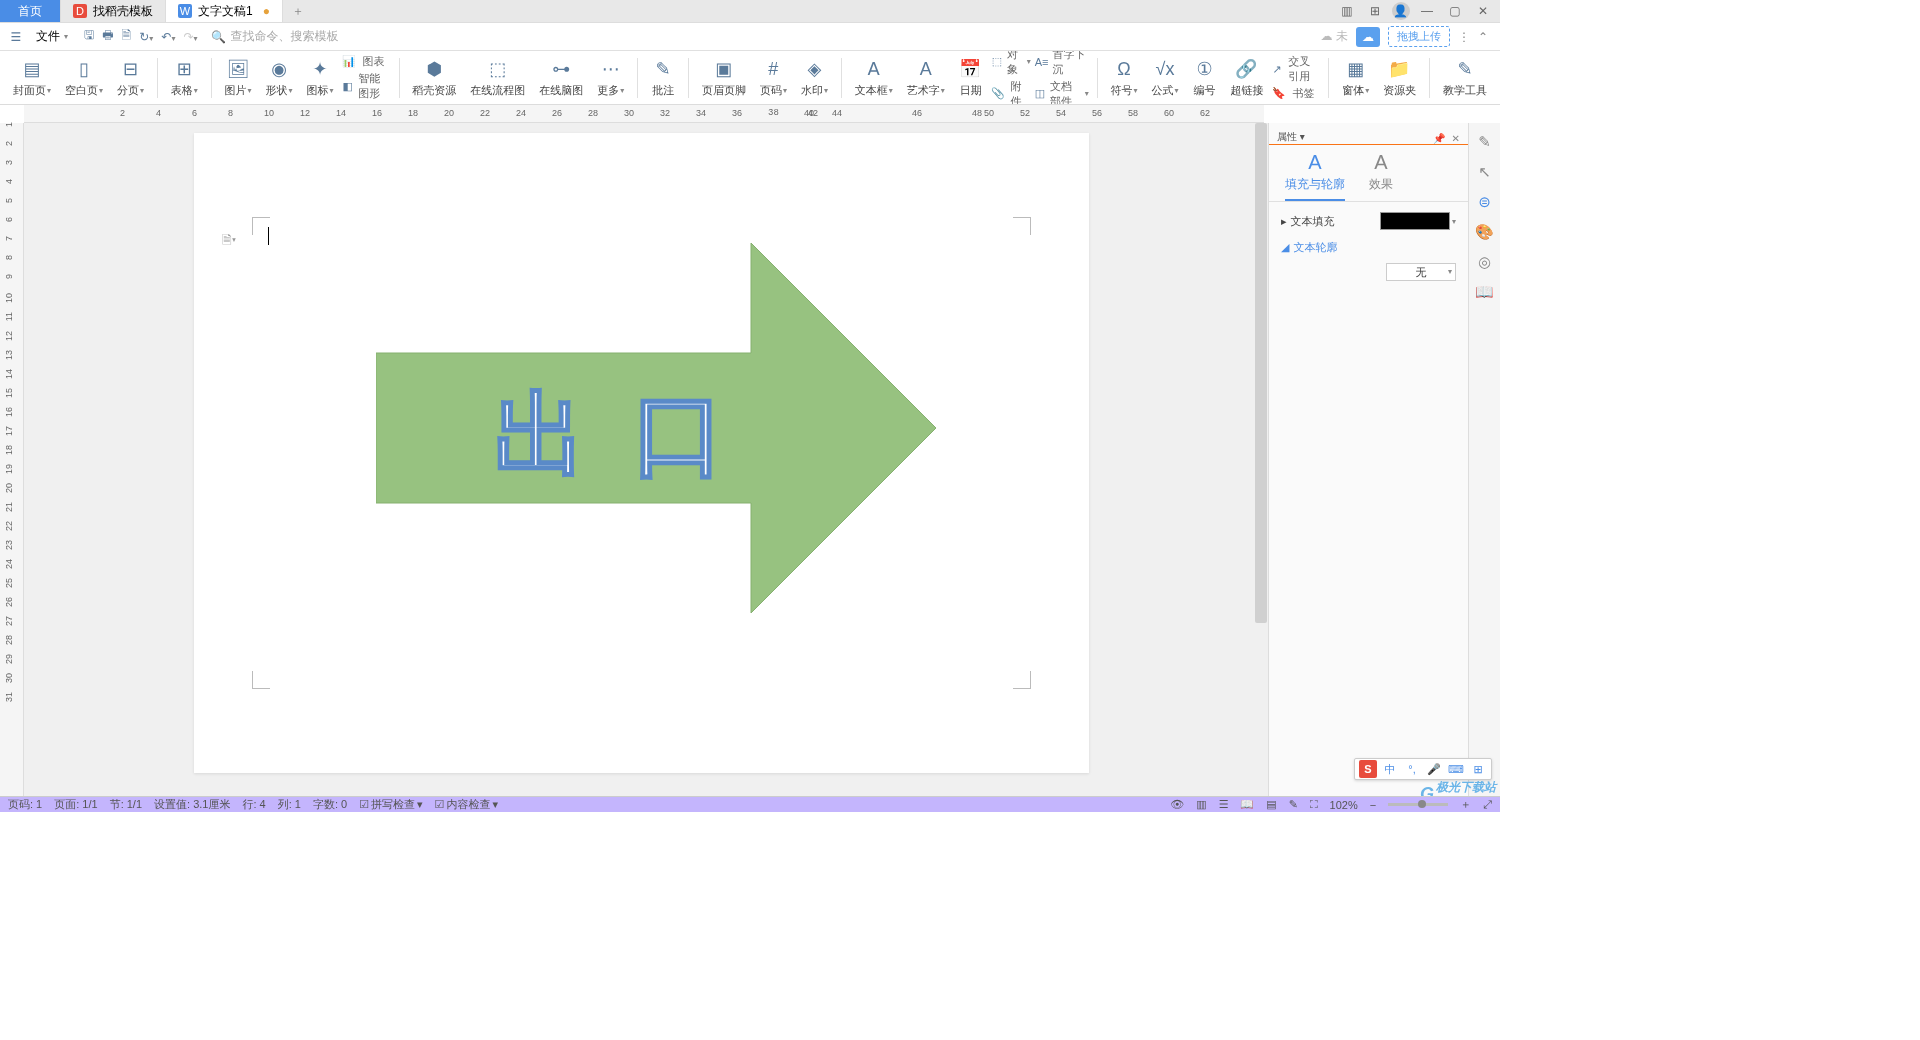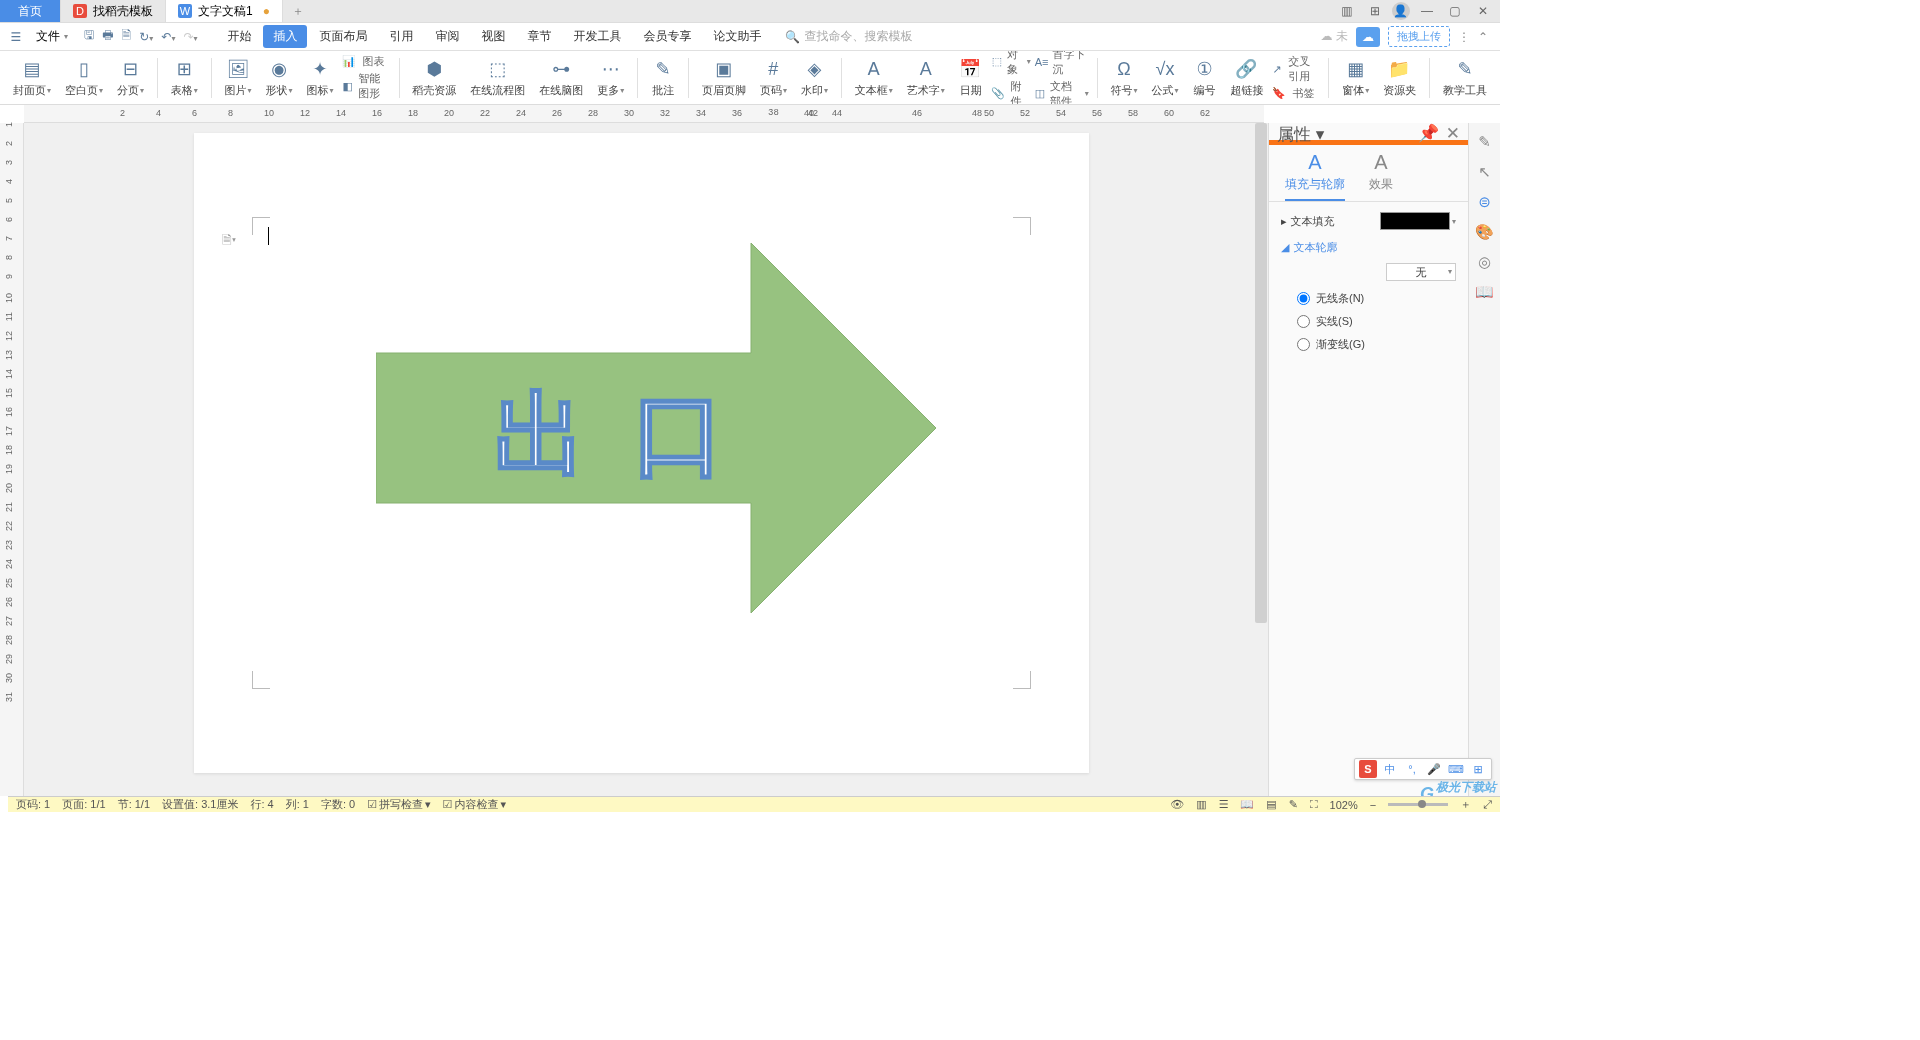--- a/index.html
+++ b/index.html
@@ -59,21 +59,21 @@
 .pc-tr { top: 84px; right: 58px; border-top-width: 1px; border-right-width: 1px; }
 .pc-bl { bottom: 84px; left: 58px; border-bottom-width: 1px; border-left-width: 1px; }
 .pc-br { bottom: 84px; right: 58px; border-bottom-width: 1px; border-right-width: 1px; }
 .pgicon { position: absolute; top: 98px; left: 28px; color: #999; font-size: 12px; }
 .cursorline { position: absolute; top: 94px; left: 74px; width: 1px; height: 18px; background: #000; }
 .arrowshape { position: absolute; top: 110px; left: 182px; }
 .arrowtext { position: absolute; top: 240px; left: 300px; font-size: 92px; font-weight: 600; color: #fff; -webkit-text-stroke: 2px #5a8ac8; letter-spacing: 12px; font-family: "SimSun", serif; }
 
 
 .rpanel { width: 200px; background: #fafafa; border-left: 1px solid #ddd; display: flex; flex-direction: column; }
-.rphead { height: 22px; display: flex; align-items: flex-start; justify-content: space-between; padding: 0 8px; border-bottom: 5px solid #f97316; font-size: 17px; }
+.rphead { height: 22px; display: flex; align-items: flex-end; justify-content: space-between; padding: 0 8px; border-bottom: 1px solid #f97316; font-size: 10px; }
 .rphead .rht { color: #555; }
 .rphead .rhc { display: flex; gap: 6px; color: #888; }
 .rptabs { display: flex; gap: 24px; padding: 6px 16px 0; border-bottom: 1px solid #e0e0e0; }
 .rptab { display: flex; flex-direction: column; align-items: center; gap: 2px; padding-bottom: 6px; cursor: pointer; color: #888; }
 .rptab.active { color: #4a8de6; border-bottom: 2px solid #4a8de6; }
 .rptab .ti { font-size: 20px; }
 .rpbody { padding: 10px 12px; font-size: 11px; color: #444; }
 .rprow { display: flex; align-items: center; justify-content: space-between; margin-bottom: 10px; }
 .rprow .lbl { display: flex; align-items: center; gap: 4px; }
 .colorbox { width: 70px; height: 18px; background: #000; border: 1px solid #999; }
@@ -81,21 +81,21 @@
 .rpselect::after { content: "▾"; position: absolute; right: 3px; font-size: 8px; color: #888; }
 .rpsection { color: #4a8de6; margin: 6px 0 8px; display: flex; align-items: center; gap: 4px; }
 .radiog { margin-left: 16px; display: flex; flex-direction: column; gap: 8px; }
 .radiog label { display: flex; align-items: center; gap: 6px; }
 
 
 .rsidebar { width: 32px; background: #f5f5f5; border-left: 1px solid #ddd; display: flex; flex-direction: column; align-items: center; gap: 12px; padding-top: 10px; }
 .rsidebar .rs { color: #888; font-size: 15px; cursor: pointer; }
 
 
-.statusbar { position: absolute; bottom: 0; left: 8px; right: 0; height: 16px; background: #fef9c3; border-top: 1px solid #ccc; display: flex; align-items: center; padding: 0 8px; font-size: 11px; color: #555; gap: 12px; }
+.statusbar { position: absolute; bottom: 0; left: 0; right: 0; height: 16px; background: #c4b5fd; border-top: 1px solid #ccc; display: flex; align-items: center; padding: 0 8px; font-size: 11px; color: #555; gap: 12px; }
 .statusbar .sp { flex: 1; }
 .statusbar .sbtn { display: flex; align-items: center; gap: 2px; }
 
 
 .imebar { position: absolute; bottom: 32px; right: 8px; height: 22px; background: #fff; border: 1px solid #ccc; border-radius: 2px; display: flex; align-items: center; gap: 4px; padding: 0 4px; font-size: 11px; box-shadow: 0 1px 3px rgba(0,0,0,0.15); }
 .imebar .im { width: 18px; height: 18px; display: flex; align-items: center; justify-content: center; }
 .watermark { position: absolute; bottom: 2px; right: 4px; font-size: 12px; font-style: italic; color: #6bb5e8; font-weight: bold; display: flex; align-items: center; gap: 2px; }
 .watermark .wsub { font-size: 9px; color: #888; font-style: normal; font-weight: normal; }
 
 .scrolltrack { position: absolute; right: 0; top: 0; bottom: 0; width: 14px; background: #f0f0f0; }
@@ -137,32 +137,20 @@
         <span class="drop">▾</span>
       </div>
     <div class="qtools">
       <span class="qt">🖫</span>
       <span class="qt">🖶</span>
       <span class="qt">🗎</span>
       <span class="qt">↻<span class="drop">▾</span></span>
       <span class="qt">↶<span class="drop">▾</span></span>
       <span class="qt" style="color:#ccc;">↷<span class="drop">▾</span></span>
     </div>
-  </div>
-  <div class="menutabs">
-    <div class="menutab">开始</div>
-    <div class="menutab active">插入</div>
-    <div class="menutab">页面布局</div>
-    <div class="menutab">引用</div>
-    <div class="menutab">审阅</div>
-    <div class="menutab">视图</div>
-    <div class="menutab">章节</div>
-    <div class="menutab">开发工具</div>
-    <div class="menutab">会员专享</div>
-    <div class="menutab">论文助手</div>
   </div>
   <div class="searchbox">
     <span>🔍</span>
     <span>查找命令、搜索模板</span>
   </div>
   <div class="mbspacer"></div>
   <div class="mbright">
     <span style="color:#bbb;">☁ <span>未</span></span>
     <div class="cloudbtn">☁</div>
     <div class="uploadbtn">拖拽上传</div>
@@ -500,34 +488,20 @@
         <span class="lbl">▸ <span>文本填充</span></span>
         <div style="display:flex;align-items:center;">
             <div class="colorbox"></div>
             <span class="drop" style="margin-left:2px;">▾</span>
           </div>
       </div>
       <div class="rpsection">◢ <span>文本轮廓</span></div>
       <div class="rprow" style="justify-content:flex-end;">
         <div class="rpselect">无</div>
       </div>
-      <div class="radiog">
-        <label>
-            <input type="radio" checked="" style=""> 
-            <span>无线条(N)</span>
-          </label>
-        <label>
-            <input type="radio" style=""> 
-            <span>实线(S)</span>
-          </label>
-        <label>
-            <input type="radio" style=""> 
-            <span>渐变线(G)</span>
-          </label>
-      </div>
     </div>
   </div>
 
   <div class="rsidebar">
     <div class="rs">✎</div>
     <div class="rs">↖</div>
     <div class="rs" style="color:#4a8de6;">⊜</div>
     <div class="rs">🎨</div>
     <div class="rs">◎</div>
     <div class="rs">📖</div>

